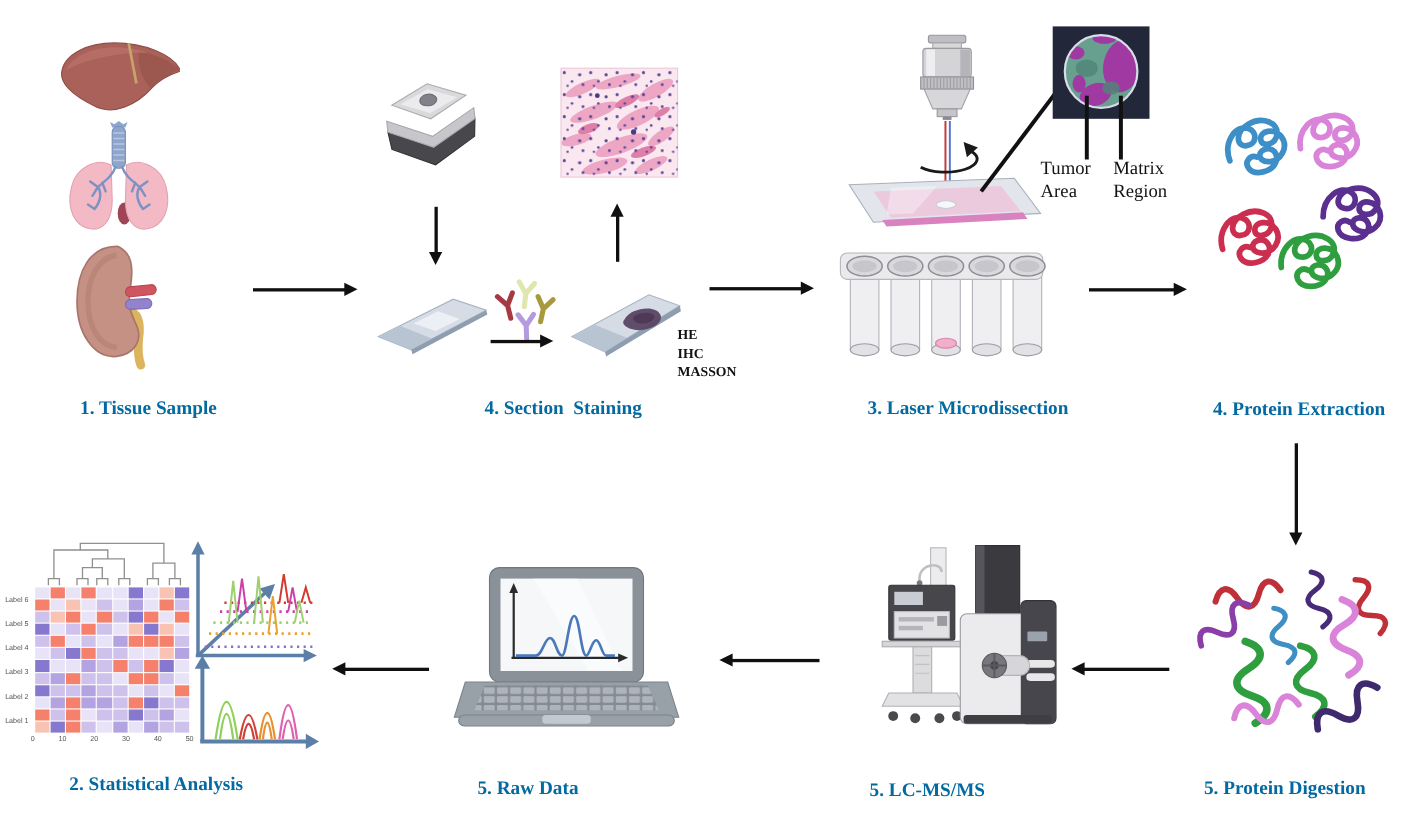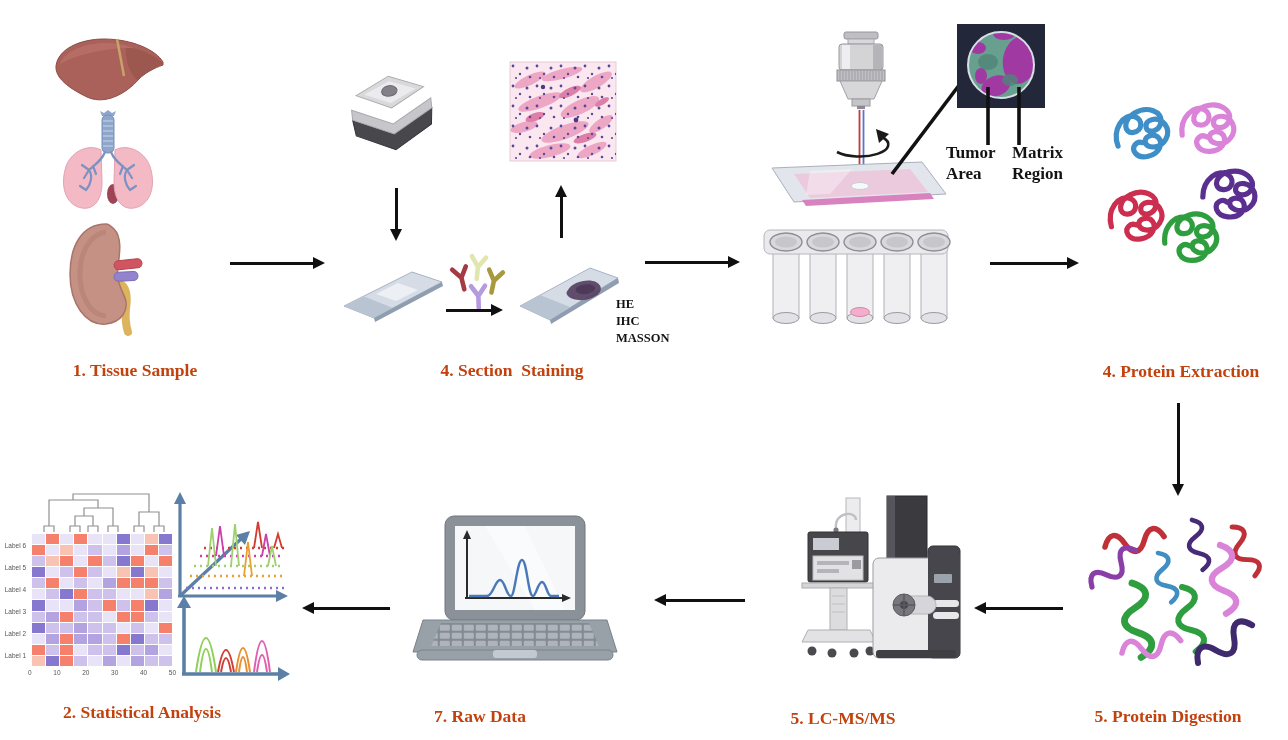--- a/index.html
+++ b/index.html
@@ -1,22 +1,22 @@
 <!DOCTYPE html>
 <html><head>
 <meta charset="utf-8">
 <style>
   html,body{margin:0;padding:0;background:#fff;}
   .canvas{position:relative;width:1288px;height:740px;background:#ffffff;overflow:hidden;
           font-family:"Liberation Serif",serif;}
   .abs{position:absolute;}
   svg.abs{overflow:visible;}
   .step-label{position:absolute;transform:translateX(-50%);font-weight:bold;font-size:17.5px;
-              color:#c2410c;white-space:pre;}
-  .anno{position:absolute;font-weight:700;font-size:17px;line-height:21px;color:#131313;}
+              color:#0369a1;white-space:pre;}
+  .anno{position:absolute;font-weight:400;font-size:17px;line-height:21px;color:#131313;}
   .stain-list{position:absolute;font-weight:bold;font-size:12.5px;line-height:17px;color:#131313;}
 
   
   .arrow{position:absolute;background:#101010;}
   .arrow.h{height:3px;}
   .arrow.v{width:3px;}
   .arrow::after{content:"";position:absolute;width:0;height:0;}
   .arrow.right::after{right:-11px;top:-5px;border-left:12px solid #101010;
     border-top:6.5px solid transparent;border-bottom:6.5px solid transparent;}
   .arrow.left::after{left:-11px;top:-5px;border-right:12px solid #101010;
@@ -263,20 +263,21 @@
       <g fill="#C6C6CB">
         <ellipse cx="24" cy="20" rx="11" ry="5.5"></ellipse>
           <ellipse cx="61" cy="20" rx="11" ry="5.5"></ellipse>
         <ellipse cx="98" cy="20" rx="11" ry="5.5"></ellipse>
           <ellipse cx="135" cy="20" rx="11" ry="5.5"></ellipse>
         <ellipse cx="172" cy="20" rx="11" ry="5.5"></ellipse>
       </g>
     </g>
   </svg>
 
+  <div class="step-label" style="left:880px;top:360px">3. Laser Microdissection</div>
 
   <div class="arrow h right" style="left:990px;top:262px;width:78px"></div>
 
   <svg class="abs" style="left:1095px;top:95px" width="180" height="185" viewBox="0 0 180 185">
     <defs>
       <path id="protein" d="M4,40 C0,22 14,6 26,12 C34,16 32,28 22,28 C12,28 12,14 26,8 C40,2 56,10 52,22 C49,31 36,32 36,24 C36,16 50,14 56,24 C62,35 52,48 40,46 C31,44 31,36 38,34 C46,32 52,40 47,48 C42,56 26,58 21,50 C17,43 24,37 30,40" fill="none" stroke-width="5.5" stroke-linecap="round"></path>
     </defs>
     <g>
       <use href="#protein" stroke="#3E8EC8" transform="translate(14,14) rotate(-8) scale(0.95)"></use>
       <use href="#protein" stroke="#D983D9" transform="translate(86,2) rotate(4) scale(0.95)"></use>
@@ -373,21 +374,21 @@
         <path d="M54,84 h18 C78,84 80,68 85,68 C90,68 91,84 96,84 C100,84 102,48 107,48 C112,48 113,84 118,84 C121,84 123,70 127,70 C131,70 132,84 136,84 h8" stroke="#4A78B8" stroke-width="2.4" fill="none"></path>
       </g>
       <polygon points="8,108 192,108 202,140 -2,140" fill="#98A0A8" stroke="#7A828A"></polygon>
       <polygon points="26,111 174,111 184,134 16,134" fill="#858B93"></polygon>
       <polygon points="26,111 174,111 184,134 16,134" fill="url(#keys)"></polygon>
       <rect x="2" y="138" width="196" height="10" rx="5" fill="#98A0A8" stroke="#7A828A"></rect>
       <rect x="78" y="138" width="44" height="8" rx="3" fill="#C3C9D1"></rect>
     </g>
   </svg>
 
-  <div class="step-label" style="left:480px;top:706px">7. Raw Data</div>
+  <div class="step-label" style="left:480px;top:706px">5. Raw Data</div>
 
   <div class="arrow h left" style="left:313px;top:607px;width:77px"></div>
 
   <svg class="abs" style="left:30px;top:490px" width="140" height="44" viewBox="0 0 140 44">
     <path d="M14,42V36H24V42 M40,42V36H50V42 M58,42V36H68V42 M78,42V36H88V42 M104,42V36H114V42 M124,42V36H134V42 M45,36V26H63V36 M54,26V18H83V36 M19,36V10H68V18 M109,36V22H129V36 M43,10V4H119V22" stroke="#909090" stroke-width="1.2" fill="none"></path>
   </svg>
 
   <div class="hm-rowlabels">
       <div class="hm-rowlabel">Label 6</div>
       <div class="hm-rowlabel">Label 5</div>

